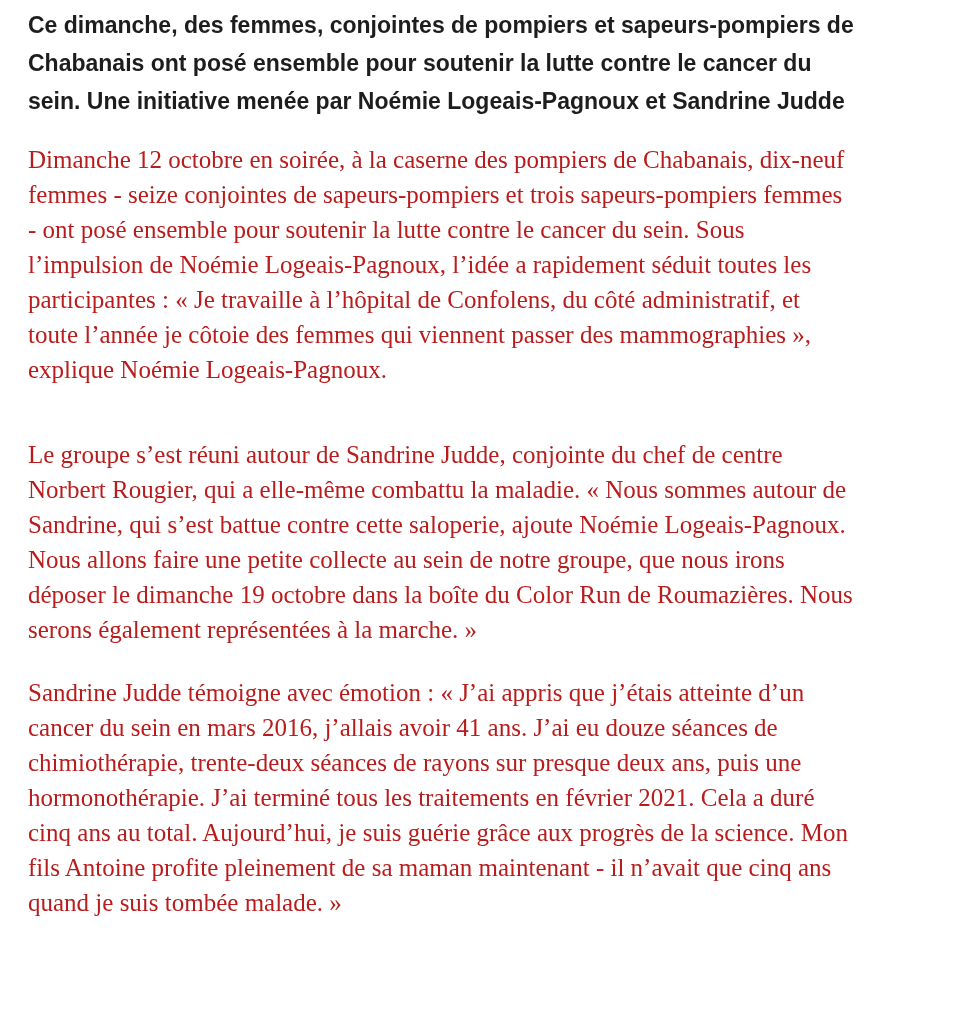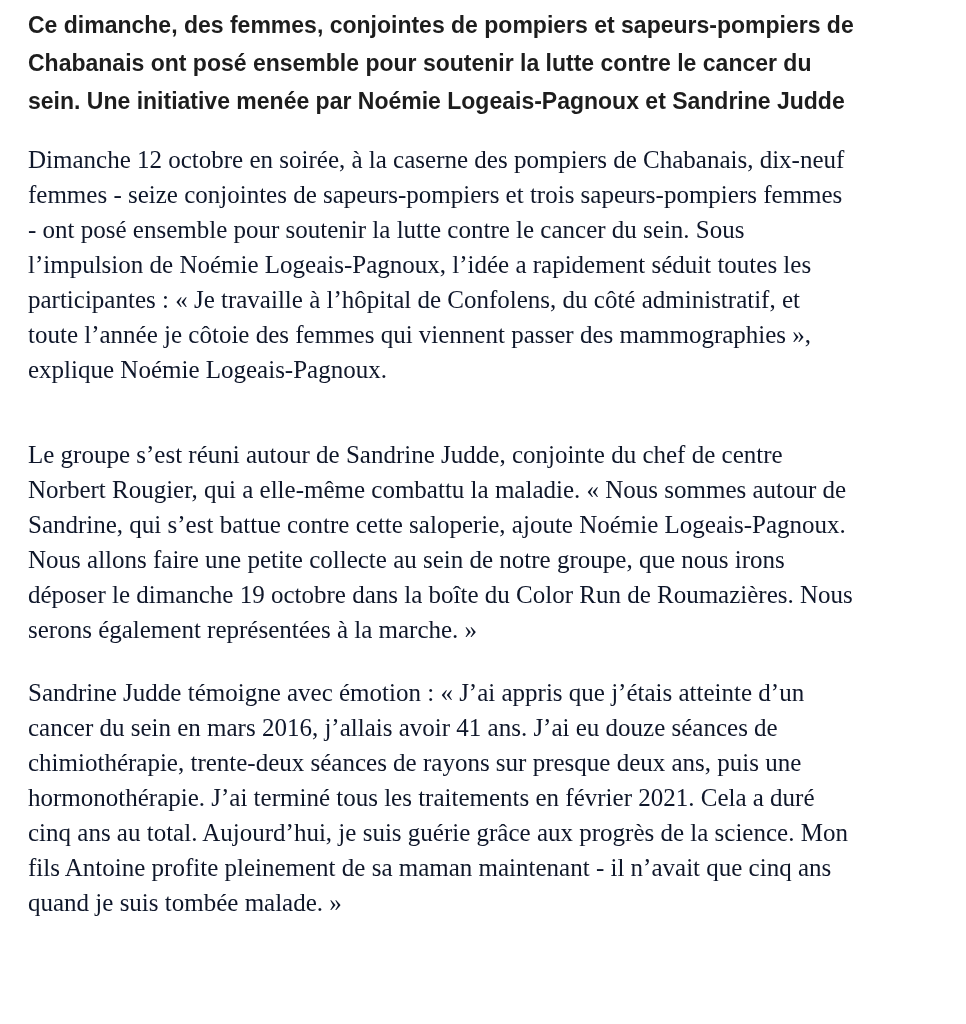--- a/index.html
+++ b/index.html
@@ -24,21 +24,21 @@
     line-height: 38px;
     color: #1d1d1d;
     margin: 0 0 22px 0;
     white-space: pre-line;
   }
   .para {
     font-family: "Liberation Serif", serif;
     font-weight: 400;
     font-size: 25px;
     line-height: 35px;
-    color: #0f172a;
+    color: #b91c1c;
     margin: 0 0 28px 0;
     white-space: pre-line;
   }
   .para-lede {
     margin-bottom: 50px;
   }
 </style>
 </head>
 <body>
 

